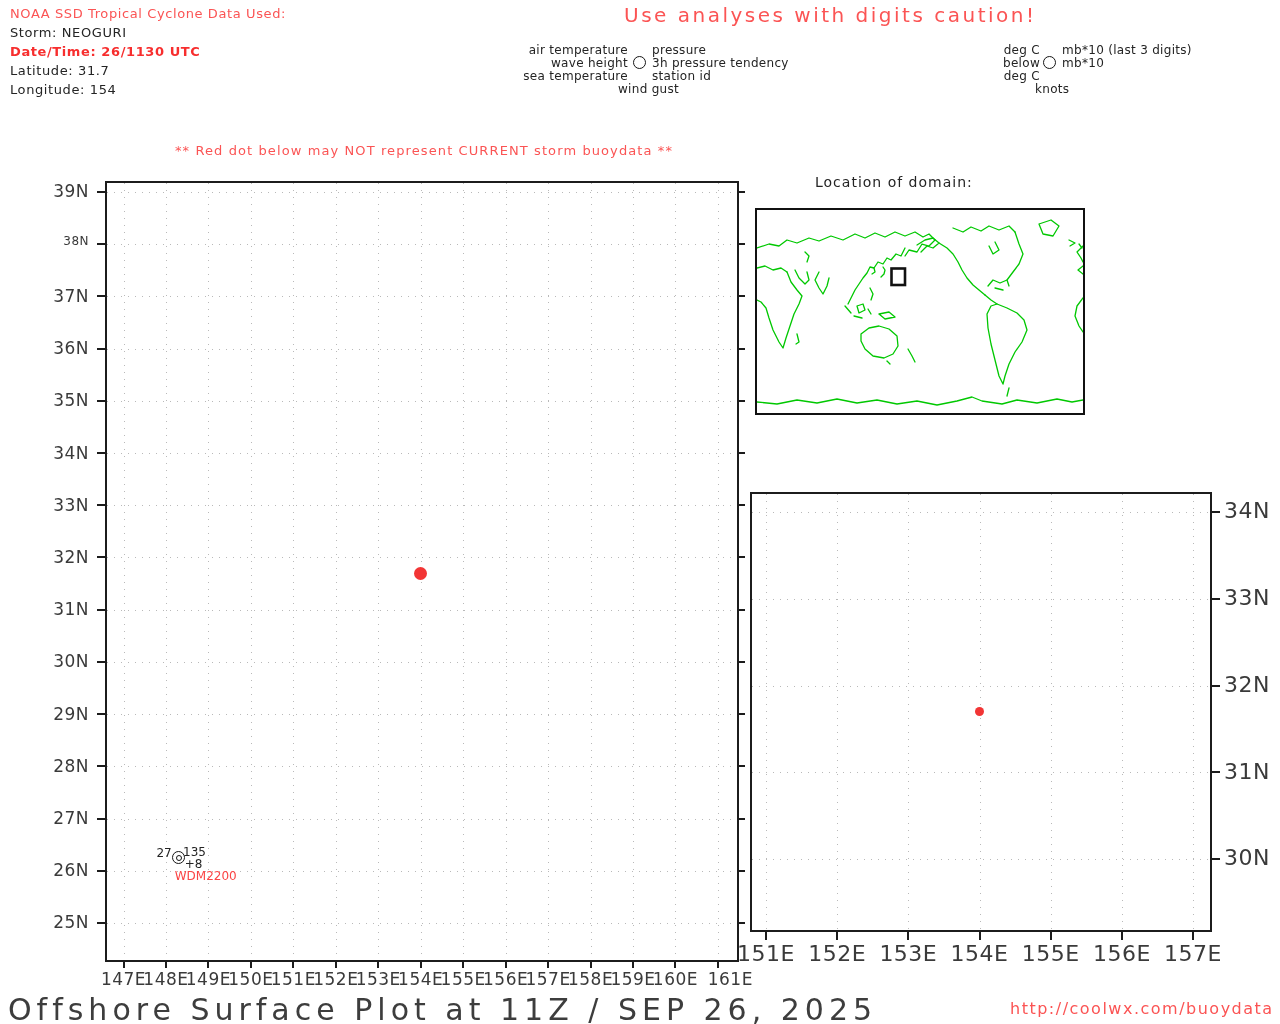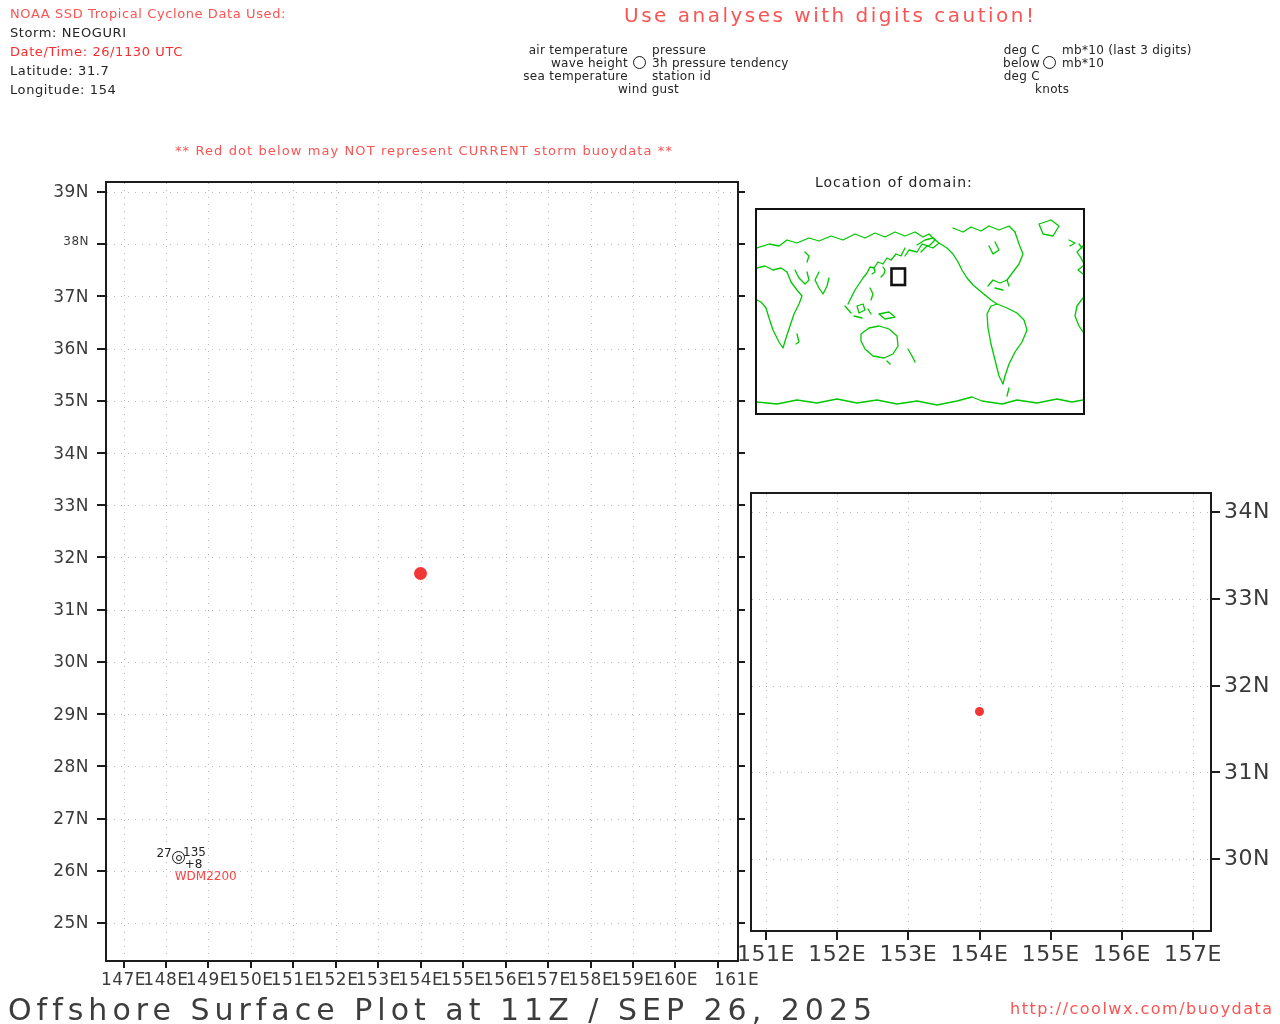--- a/index.html
+++ b/index.html
@@ -5,21 +5,21 @@
   :root{
     --red-light:#fb5454; --red-bold:#f72e2e; --dotred:#f23535;
     --green:#00c800; --grid:#b9b9b9; --axis:#3a3a3a; --ink:#242424;
   }
   *{margin:0;padding:0;box-sizing:border-box;}
   html,body{width:1280px;height:1024px;background:#fff;overflow:hidden;}
   body{font-family:"DejaVu Sans",sans-serif;color:var(--ink);position:relative;}
   .abs{position:absolute;white-space:nowrap;}
   .hdr{font-size:13px;letter-spacing:.6px;}
   .redl{color:var(--red-light);}
-  .redb{color:var(--red-bold);font-weight:normal;}
+  .redb{color:var(--red-bold);font-weight:bold;}
   .leg{font-size:12px;letter-spacing:.3px;color:var(--ink);}
   .leg-right-col{text-align:right;}
   .legcircle{position:absolute;width:13px;height:13px;border:1.5px solid #161616;border-radius:50%;background:#fff;}
   .caution{font-size:20px;letter-spacing:2.5px;color:var(--red-light);}
   .warn{font-size:13px;letter-spacing:1.1px;color:var(--red-light);}
   .loclabel{font-size:14px;letter-spacing:1px;color:var(--ink);}
   .panel{position:absolute;border:2px solid #1c1c1c;background:#fff;}
   .vgrid{position:absolute;top:0;bottom:0;width:1px;background:repeating-linear-gradient(180deg,var(--grid) 0 1px,transparent 1px 7px);}
   .hgrid{position:absolute;left:0;right:0;height:1px;background:repeating-linear-gradient(90deg,var(--grid) 0 1px,transparent 1px 7px);}
   .tick{position:absolute;background:#1c1c1c;}
@@ -158,21 +158,21 @@
     <div class="axlab" style="left: 363.64px; top: 786px; width: 70px; text-align: center; font-size: 17px;">156E</div>
     <div class="tick" style="left: 440.1px; top: 777px; width: 2px; height: 8px;"></div>
     <div class="axlab" style="left: 406.1px; top: 786px; width: 70px; text-align: center; font-size: 17px;">157E</div>
     <div class="tick" style="left: 482.56px; top: 777px; width: 2px; height: 8px;"></div>
     <div class="axlab" style="left: 448.56px; top: 786px; width: 70px; text-align: center; font-size: 17px;">158E</div>
     <div class="tick" style="left: 525.02px; top: 777px; width: 2px; height: 8px;"></div>
     <div class="axlab" style="left: 491.02px; top: 786px; width: 70px; text-align: center; font-size: 17px;">159E</div>
     <div class="tick" style="left: 567.48px; top: 777px; width: 2px; height: 8px;"></div>
     <div class="axlab" style="left: 533.48px; top: 786px; width: 70px; text-align: center; font-size: 17px;">160E</div>
     <div class="tick" style="left: 609.94px; top: 777px; width: 2px; height: 8px;"></div>
-    <div class="axlab" style="left: 575.94px; top: 786px; width: 70px; text-align: left; font-size: 17px; margin-left: 31px;">161E</div>
+    <div class="axlab" style="left: 575.94px; top: 786px; width: 70px; text-align: right; font-size: 17px;">161E</div>
     <div class="dot" style="left: 307.22px; top: 383.633px; width: 13px; height: 13px;"></div>
     <div class="" style="position: absolute; left: 65.198px; top: 668.178px; width: 13px; height: 13px; border: 1.5px solid rgb(22, 22, 22); border-radius: 50%;"></div>
     <div class="" style="position: absolute; left: 68.698px; top: 671.678px; width: 6px; height: 6px; border: 1.5px solid rgb(22, 22, 22); border-radius: 50%;"></div>
     <div class="stxt" style="left: 30.698px; top: 662.678px; width: 34px; text-align: right;">27</div>
     <div class="stxt" style="left: 76px; top: 661.678px;">135</div>
     <div class="stxt" style="left: 77.698px; top: 673.678px;">+8</div>
     <div class="stxt" style="left: 67.698px; top: 685.678px; color: rgb(251, 68, 68);">WDM2200</div>
   </div>
 
 <div class="abs loclabel" style="left:815px;top:174px">Location of domain:</div>

